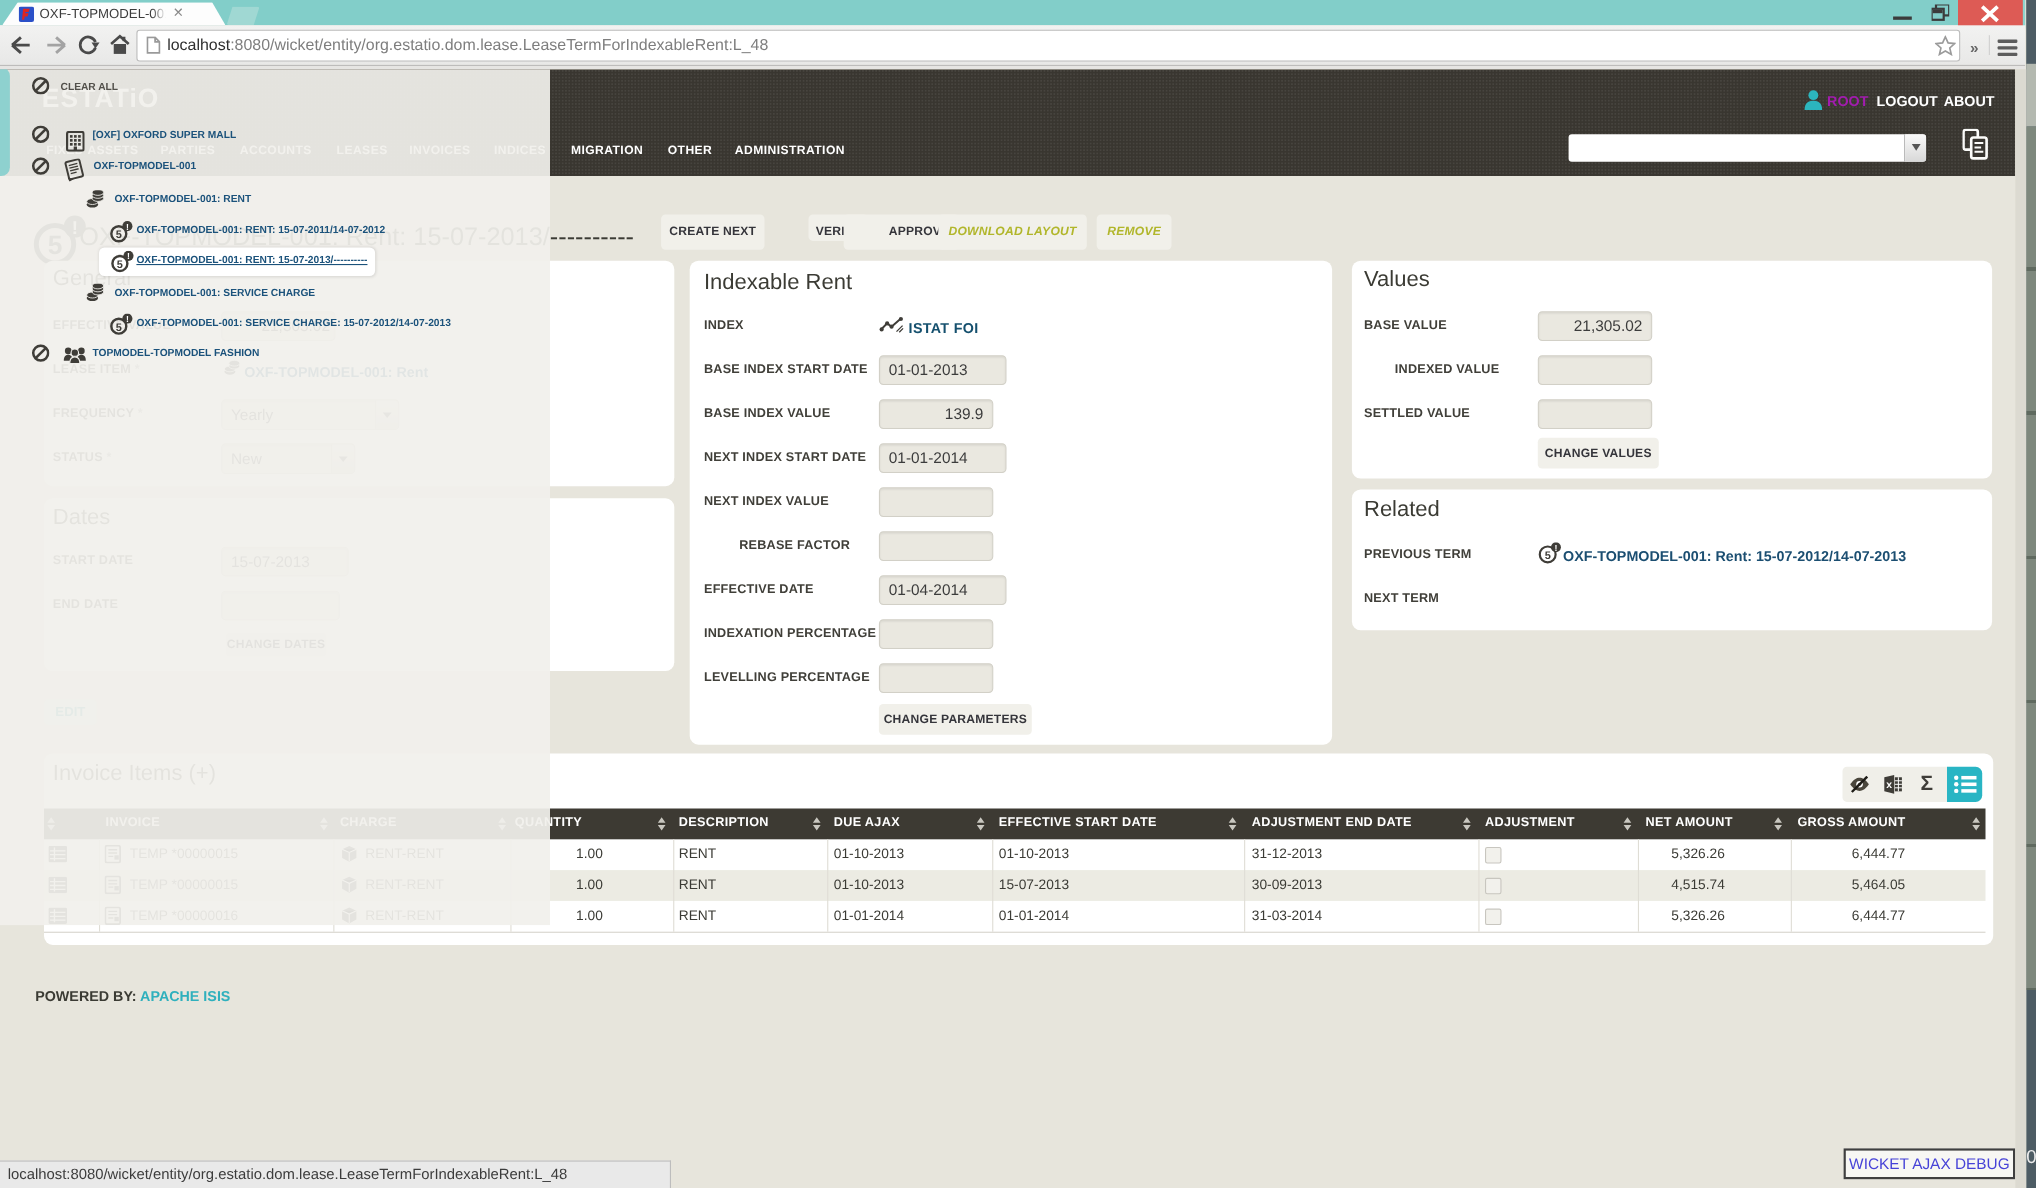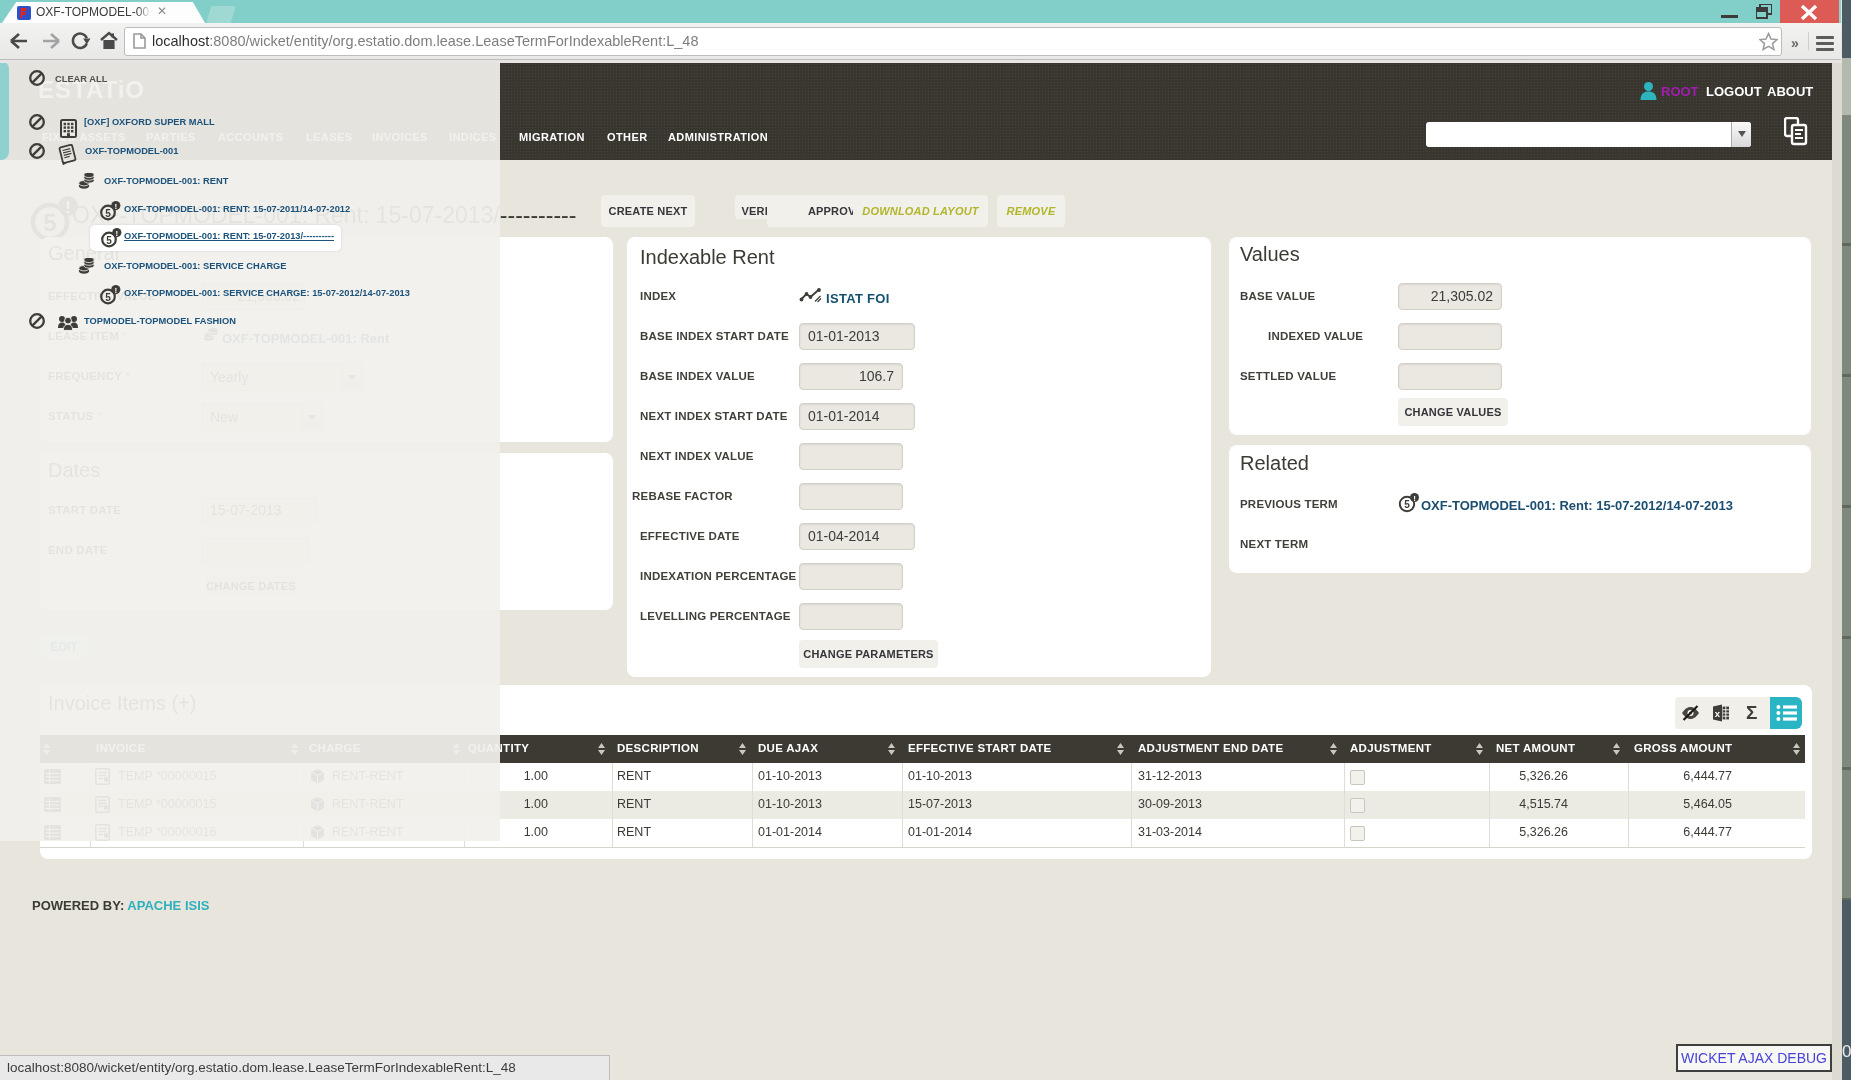--- a/index.html
+++ b/index.html
@@ -183,26 +183,26 @@
     <circle cx="2.5" cy="12.5" r="1.9" fill="#3f3d38"></circle>
         <circle cx="7.5" cy="7" r="1.9" fill="#3f3d38"></circle>
     <circle cx="11.5" cy="10" r="1.9" fill="#3f3d38"></circle>
         <circle cx="20" cy="3" r="1.9" fill="#3f3d38"></circle>
     <path d="M16 14.5 L21.5 9 M18.5 15 L22 11.5" stroke="#3f3d38" stroke-width="1.2"></path>
       </svg></div>
   <div class="ab" style="left:826px;top:228px;font-size:13px;font-weight:bold;color:#15506e;letter-spacing:.3px;">ISTAT FOI</div>
   <div class="ab lbl" style="left:640px;top:267px;">BASE INDEX START DATE</div>
   <div class="ab inp" style="left:799px;top:260px;width:106px;height:25px;line-height:25px;padding-left:8px;">01-01-2013</div>
   <div class="ab lbl" style="left:640px;top:307px;">BASE INDEX VALUE</div>
-  <div class="ab inp" style="left:799px;top:300px;width:94px;height:25px;line-height:25px;text-align:right;padding-right:8px;">106.7</div>
+  <div class="ab inp" style="left:799px;top:300px;width:94px;height:25px;line-height:25px;text-align:right;padding-right:8px;">139.9</div>
   <div class="ab lbl" style="left:640px;top:347px;">NEXT INDEX START DATE</div>
   <div class="ab inp" style="left:799px;top:340px;width:106px;height:25px;line-height:25px;padding-left:8px;">01-01-2014</div>
   <div class="ab lbl" style="left:640px;top:387px;">NEXT INDEX VALUE</div>
   <div class="ab inp" style="left:799px;top:380px;width:102px;height:25px;"></div>
-  <div class="ab lbl" style="left:632px;top:427px;">REBASE FACTOR</div>
+  <div class="ab lbl" style="left:672px;top:427px;">REBASE FACTOR</div>
   <div class="ab inp" style="left:799px;top:420px;width:102px;height:25px;"></div>
   <div class="ab lbl" style="left:640px;top:467px;">EFFECTIVE DATE</div>
   <div class="ab inp" style="left:799px;top:460px;width:106px;height:25px;line-height:25px;padding-left:8px;">01-04-2014</div>
   <div class="ab lbl" style="left:640px;top:507px;">INDEXATION PERCENTAGE</div>
   <div class="ab inp" style="left:799px;top:500px;width:102px;height:25px;"></div>
   <div class="ab lbl" style="left:640px;top:547px;">LEVELLING PERCENTAGE</div>
   <div class="ab inp" style="left:799px;top:540px;width:102px;height:25px;"></div>
   <div class="ab btn" style="left:799px;top:577px;width:139px;height:28px;line-height:28px;">CHANGE PARAMETERS</div>
 
   <div class="ab" style="left:1229px;top:174px;width:582px;height:198px;background:#fff;border-radius:8px;"></div>

